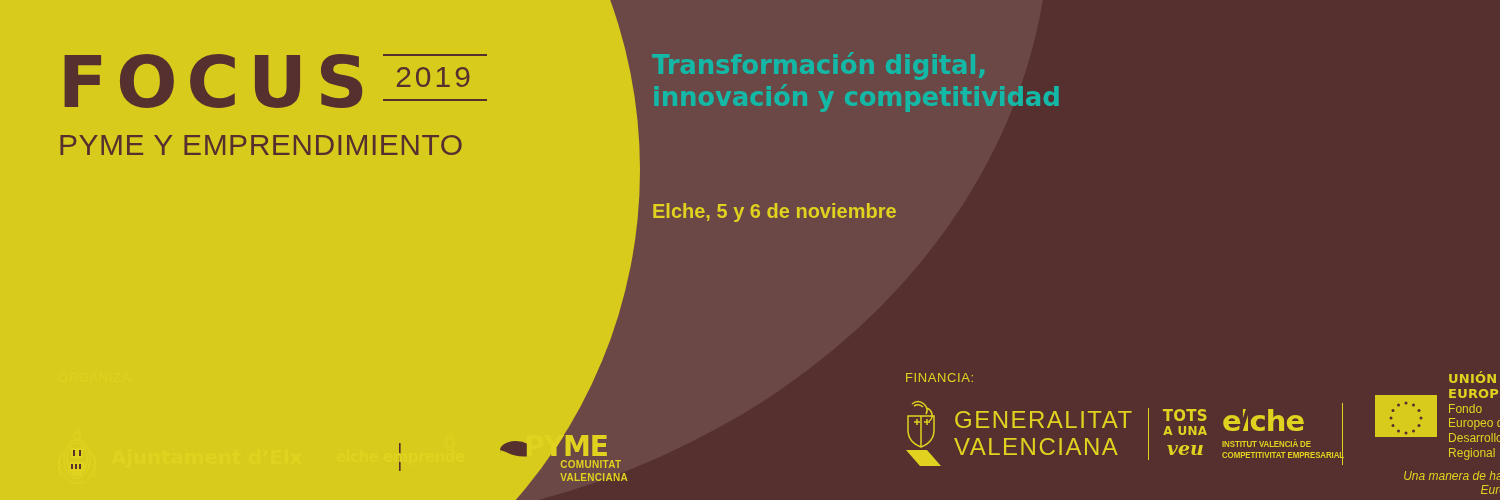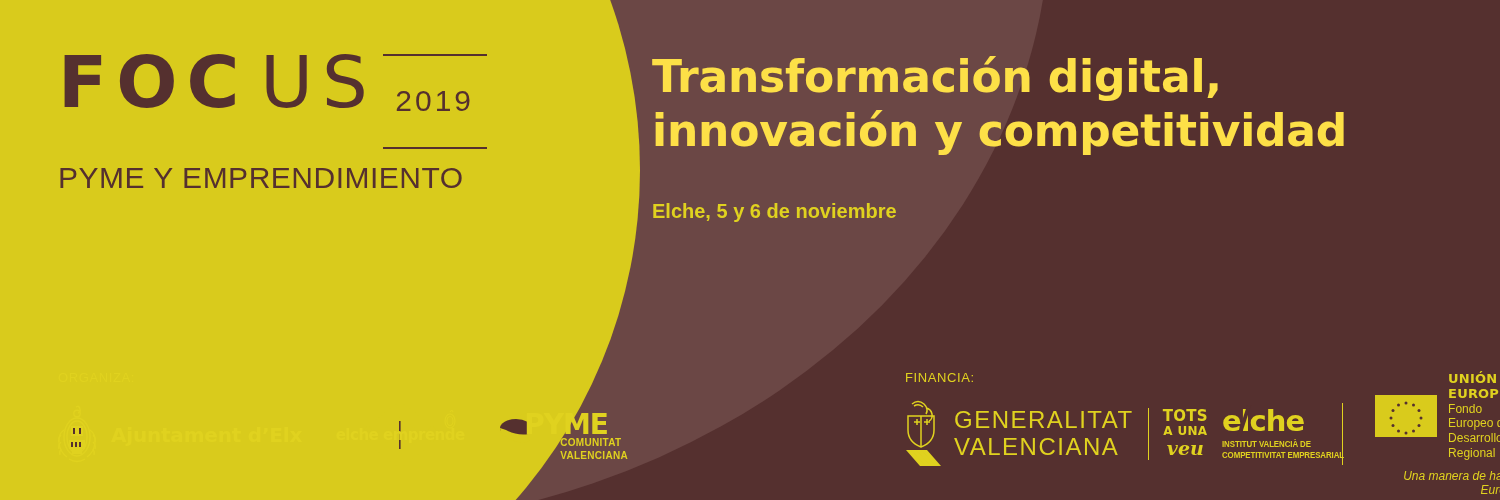--- a/index.html
+++ b/index.html
@@ -40,29 +40,28 @@
   }
   .logo-word{
     font-family:"DejaVu Sans", sans-serif;
     font-size:72px;
     font-weight:700;
     letter-spacing:9px;
     line-height:0.95;
     color:#55302F;
     white-space:nowrap;
   }
-  .logo-word .thin{font-weight:400;margin-left:12px;}
+  .logo-word .thin{font-weight:700;}
   .logo-year-wrap{
     margin-left:6px;
     margin-top:6px;
     display:flex;
     flex-direction:column;
     align-items:stretch;
     width:104px;
-    gap:24px;
   }
   .logo-rule{height:2px;background:#55302F;width:100%;}
   .logo-year{
     font-family:"Liberation Sans", sans-serif;
     font-size:30px;
     font-weight:400;
     letter-spacing:3px;
     color:#55302F;
     text-align:center;
     padding:6px 0 7px 0;
@@ -89,24 +88,24 @@
   }
   
   .headline{
     position:absolute;
     left:652px; top:50px;
     z-index:6;
     color:#E0D21F;
   }
   .headline-line{
     font-family:"DejaVu Sans", sans-serif;
-    font-size:44px;
+    font-size:26px;
     font-weight:700;
     line-height:1.22;
-    color:#fde047;
+    color:#14b8a6;
     letter-spacing:-0.2px;
     white-space:nowrap;
   }
   .subhead{
     position:absolute;
     left:652px; top:200px;
     z-index:6;
     font-family:"Liberation Sans", sans-serif;
     font-size:20px;
     font-weight:700;
@@ -124,21 +123,21 @@
   }
   #organiza-label{left:58px;top:370px;}
   #financia-label{left:905px;top:370px;}
 
   .logo-strip{
     position:absolute;
     display:flex;
     align-items:center;
     z-index:6;
   }
-  #organiza-logos{left:55px;top:400px;height:70px;justify-content:center;}
+  #organiza-logos{left:55px;top:422px;height:70px;justify-content:center;}
   #financia-logos{left:900px;top:398px;height:72px;}
 
   
   .elx{display:flex;align-items:center;}
   .elx-crest{width:44px;height:62px;margin-right:12px;}
   .elx-text{
     font-family:"DejaVu Sans", sans-serif;
     font-size:20px;font-weight:700;color:#E0D21F;
     letter-spacing:-0.2px;white-space:nowrap;
   }

